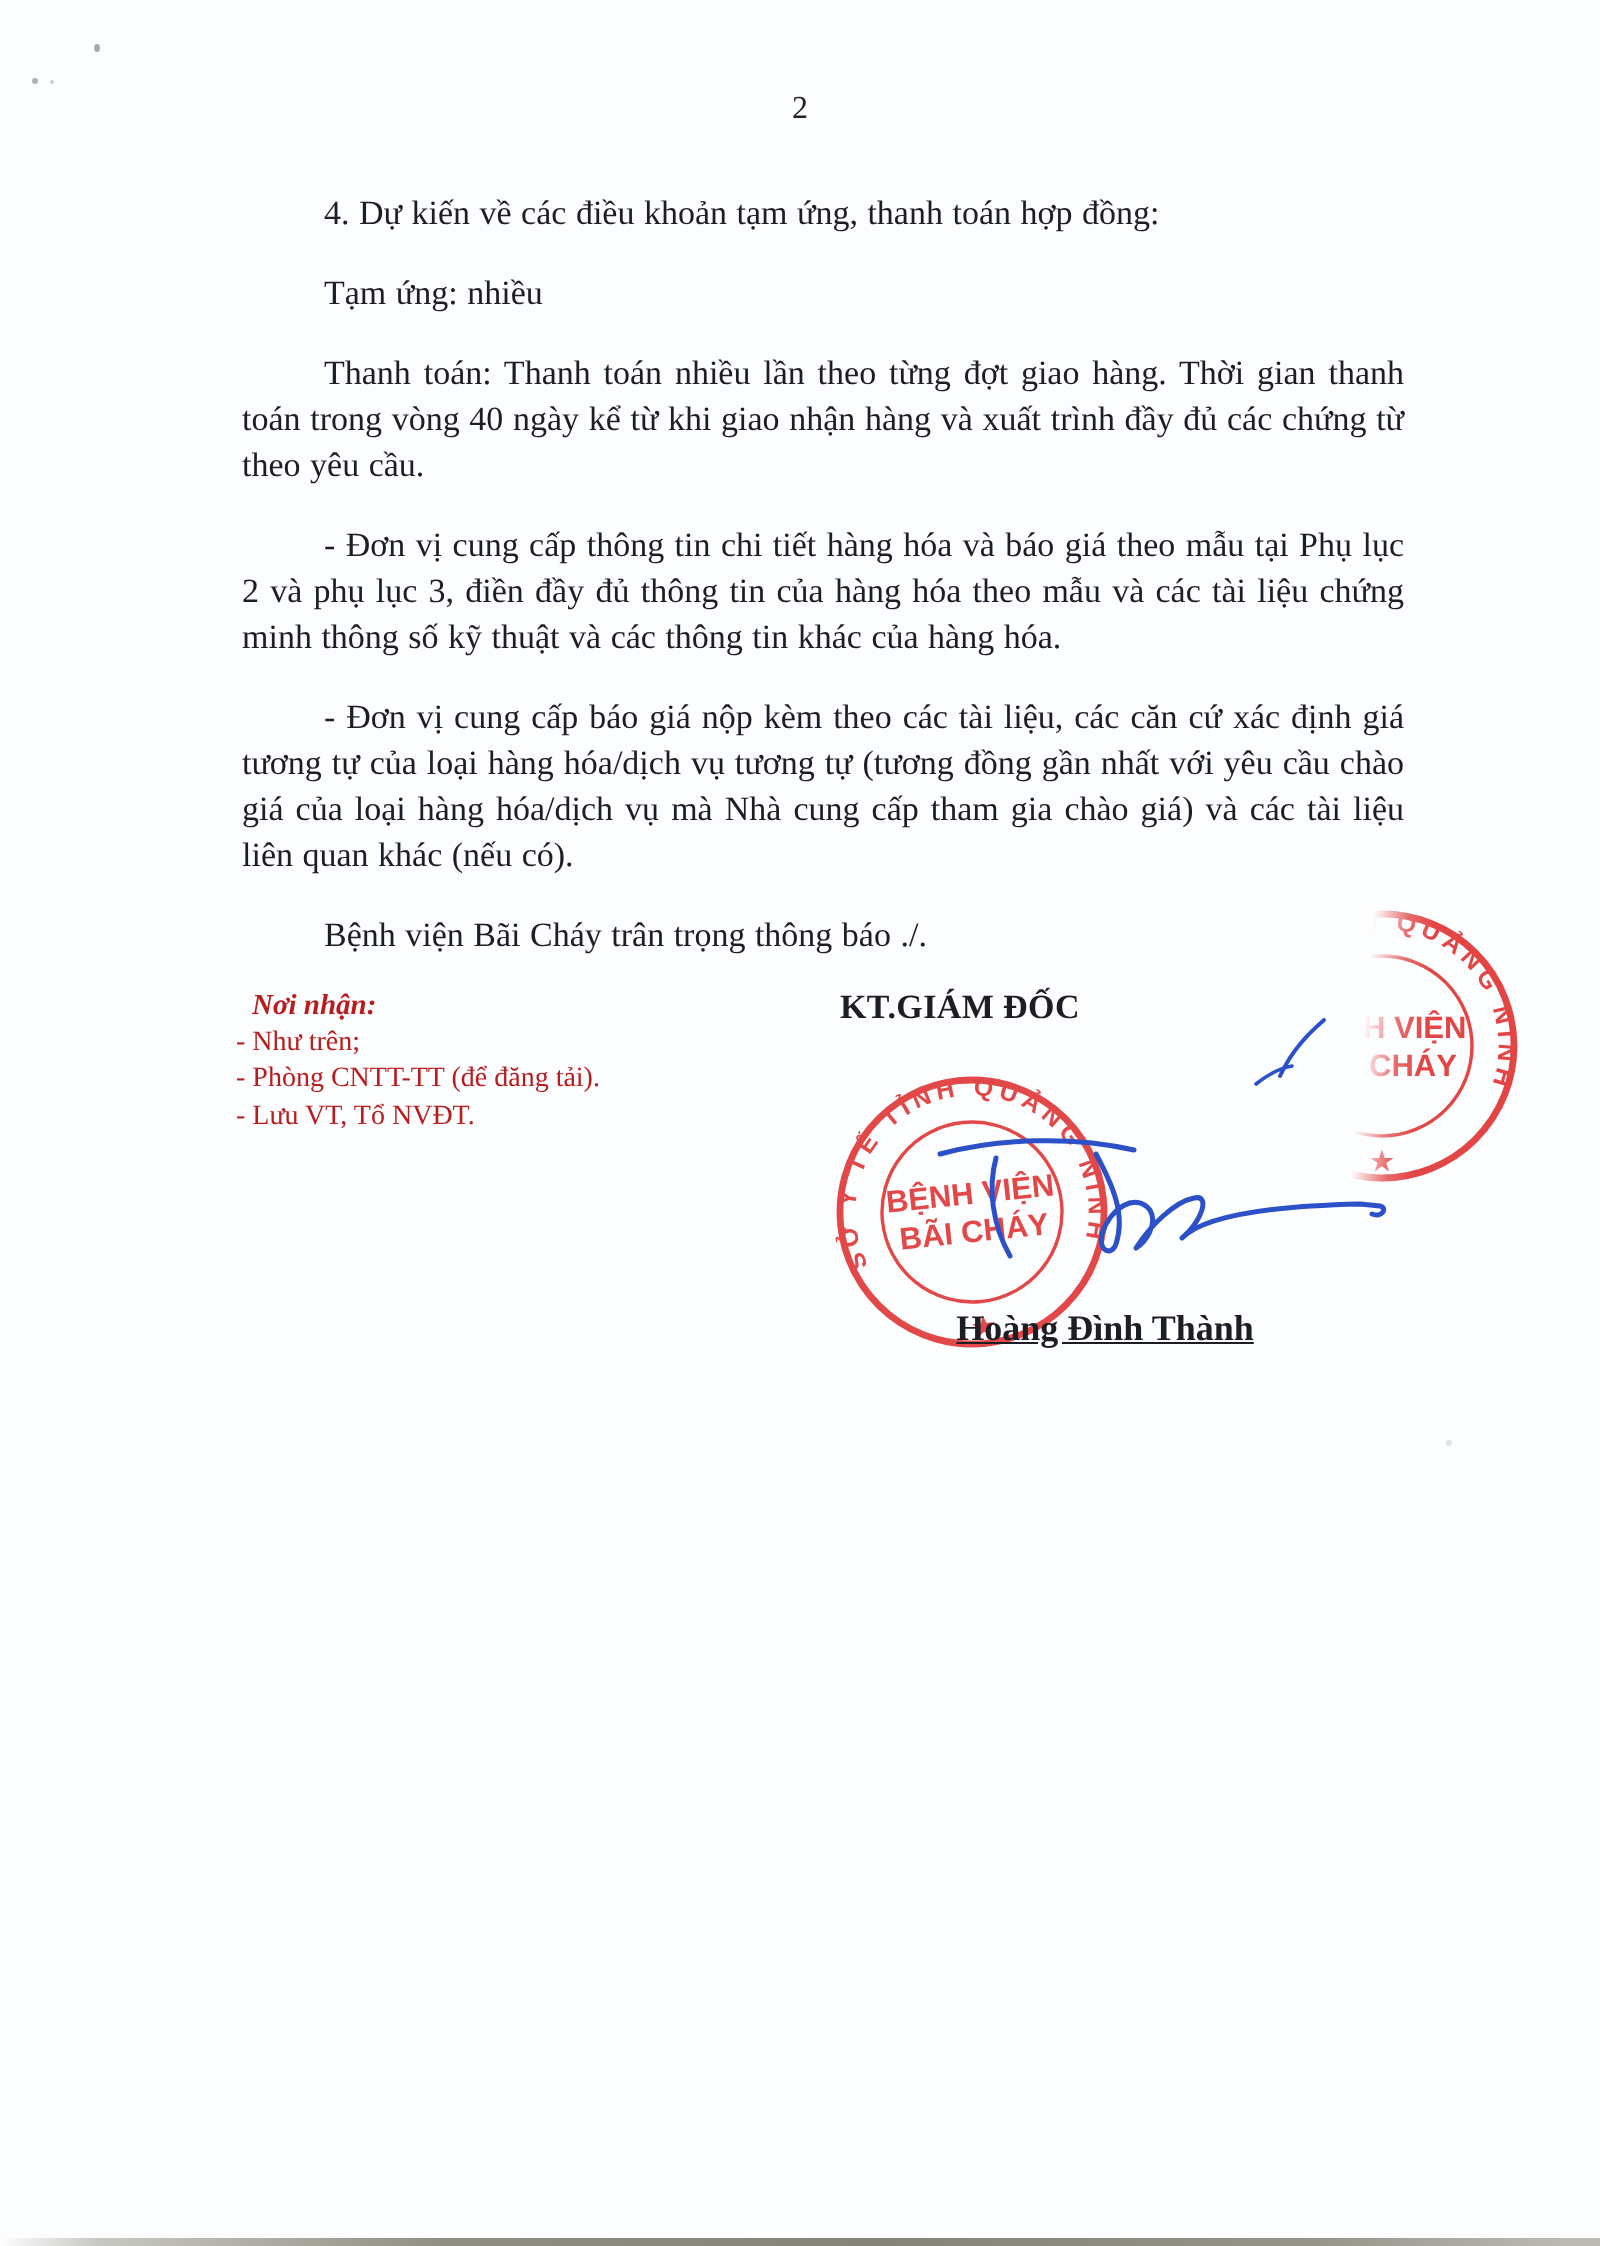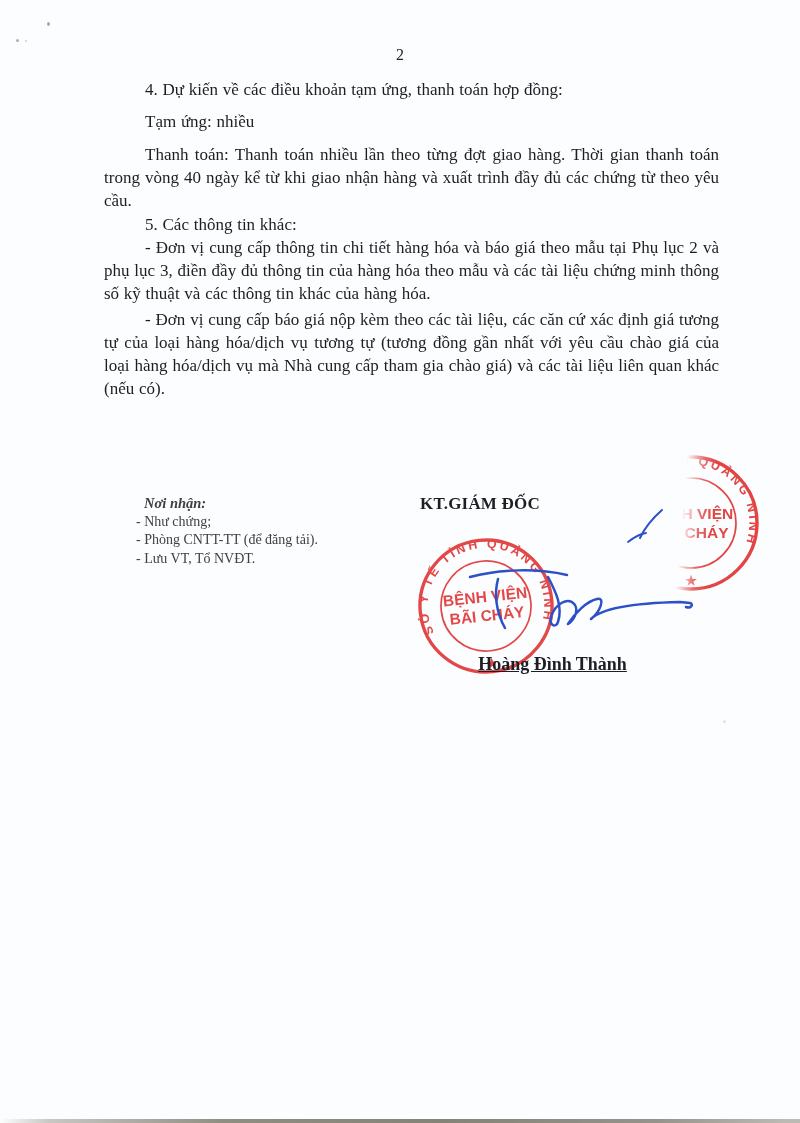--- a/index.html
+++ b/index.html
@@ -11,31 +11,31 @@
   }
   .page-number{
     position:absolute;top:46px;left:0;right:0;text-align:center;
     font-size:16px;color:#22222a;
   }
   .doc-body{
     position:absolute;top:78px;left:104px;width:615px;
     font-size:17px;line-height:23px;text-align:justify;
     word-spacing:0.5px;
   }
-  .para{margin:0;text-indent:41px;}
+  .para{margin:17px;text-indent:41px;}
   .mb9{margin-bottom:9px;}
   .mb10{margin-bottom:10px;}
   .mb1{margin-bottom:1px;}
   .mb0{margin-bottom:0;}
   .mb3{margin-bottom:3px;}
   .mb4{margin-bottom:4px;}
   .mb19{margin-bottom:10px;}
   .recipients{
-    position:absolute;left:136px;top:494px;
-    font-size:14px;line-height:18.5px;color:#404040;
+    position:absolute;left:118px;top:494px;
+    font-size:14px;line-height:18.5px;color:#b91c1c;
   }
   .recipients .head{
     font-weight:bold;font-style:italic;font-size:14.5px;margin-left:8px;
   }
   .sig-title{
     position:absolute;left:420px;top:492px;width:225px;text-align:left;
     font-weight:bold;font-size:17px;line-height:23px;letter-spacing:0.2px;
     z-index:1;
   }
   .signer-name{
@@ -73,28 +73,28 @@
 </style>
 </head>
 <body>
 
 <div class="page-number">2</div>
 
 <div class="doc-body">
   <p class="para mb9">4. Dự kiến về các điều khoản tạm ứng, thanh toán hợp đồng:</p>
   <p class="para mb10">Tạm ứng: nhiều</p>
   <p class="para mb1">Thanh toán: Thanh toán nhiều lần theo từng đợt giao hàng. Thời gian thanh toán trong vòng 40 ngày kể từ khi giao nhận hàng và xuất trình đầy đủ các chứng từ theo yêu cầu.</p>
-  <p class="para mb0">5. Các thông tin khác:</p>
   <p class="para mb3">- Đơn vị cung cấp thông tin chi tiết hàng hóa và báo giá theo mẫu tại Phụ lục 2 và phụ lục 3, điền đầy đủ thông tin của hàng hóa theo mẫu và các tài liệu chứng minh thông số kỹ thuật và các thông tin khác của hàng hóa.</p>
   <p class="para mb19">- Đơn vị cung cấp báo giá nộp kèm theo các tài liệu, các căn cứ xác định giá tương tự của loại hàng hóa/dịch vụ tương tự (tương đồng gần nhất với yêu cầu chào giá của loại hàng hóa/dịch vụ mà Nhà cung cấp tham gia chào giá) và các tài liệu liên quan khác (nếu có).</p>
+  <p class="para mb0">Bệnh viện Bãi Cháy trân trọng thông báo ./.</p>
 </div>
 
 <div class="recipients">
   <div class="head">Nơi nhận:</div>
-  <div>- Như chứng;</div>
+  <div>- Như trên;</div>
   <div>- Phòng CNTT-TT (để đăng tải).</div>
   <div>- Lưu VT, Tổ NVĐT.</div>
 </div>
 
 <div class="sig-title">
   <div>KT.GIÁM ĐỐC</div>
 </div>
 
 <svg class="stamp stamp-main" viewBox="-75 -75 150 150" xmlns="http://www.w3.org/2000/svg">
   <circle r="66" fill="none" stroke="#e23b3b" stroke-width="3.4"></circle>

